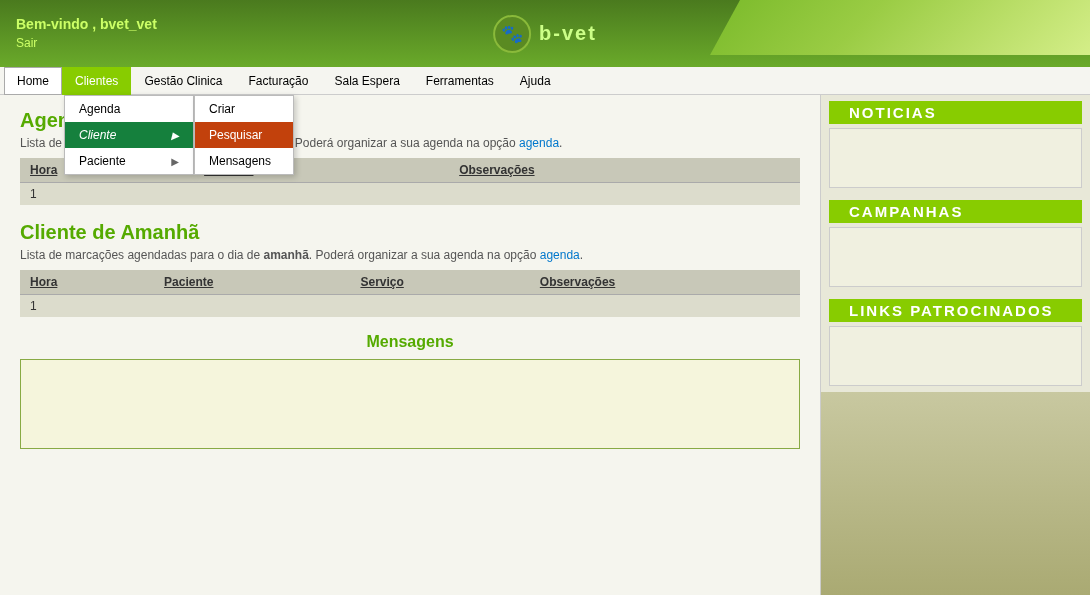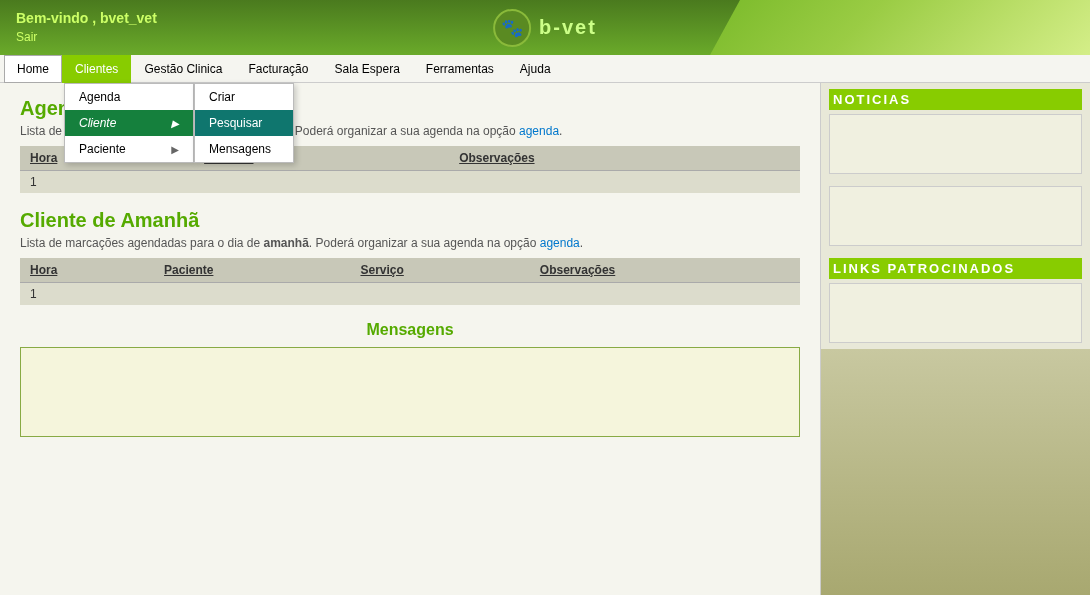--- a/index.html
+++ b/index.html
@@ -1,21 +1,21 @@
 <!DOCTYPE html>
 <html><head>
   <meta charset="utf-8">
   <style>
     * { margin: 0; padding: 0; box-sizing: border-box; }
     body { font-family: Arial, sans-serif; font-size: 13px; background: #f0f0e8; width: 1090px; height: 595px; overflow: hidden; }
 
     
     #header {
       background: linear-gradient(to bottom, #4a7a1e, #6aaa2a);
-      height: 55px;
+      height: 67px;
       display: flex;
       align-items: center;
       padding: 0 16px;
       position: relative;
     }
     #header-left {
       color: #ccff66;
       font-size: 13px;
       line-height: 1.4;
     }
@@ -99,21 +99,21 @@
       border: 1px solid #bbb;
       box-shadow: 2px 2px 6px rgba(0,0,0,0.2);
       z-index: 201;
       min-width: 100px;
     }
     .sub-item {
       padding: 6px 14px;
       cursor: pointer;
       font-size: 12px;
     }
-    .sub-item.highlighted { background: #0f766e; color: #fff; }
+    .sub-item.highlighted { background: #c2410c; color: #fff; }
 
     
     #main-container {
       display: flex;
       height: calc(595px - 83px);
     }
 
     
     #content {
       flex: 1;
@@ -189,24 +189,24 @@
       border-left: 1px solid #ccc;
       display: flex;
       flex-direction: column;
     }
     .sidebar-section {
       margin: 6px 8px;
     }
     .sidebar-badge {
       background: #88cc00;
       color: #fff;
-      font-size: 13px;
+      font-size: 15px;
       font-weight: bold;
       letter-spacing: 2px;
-      padding: 3px 4px;
+      padding: 3px 20px;
       text-transform: uppercase;
       margin-bottom: 4px;
       display: block;
     }
     .sidebar-content {
       background: #f0f0e0;
       border: 1px solid #ccc;
       min-height: 60px;
       padding: 6px;
     }
@@ -316,20 +316,21 @@
     <textarea class="messages-box" style=""></textarea>
 
   </div>
 
   <div id="sidebar">
     <div class="sidebar-section">
       <span class="sidebar-badge">Noticias</span>
       <div class="sidebar-content"></div>
     </div>
     <div class="sidebar-section">
+      <span class="sidebar-badge">Campanhas</span>
       <div class="sidebar-content"></div>
     </div>
     <div class="sidebar-section">
       <span class="sidebar-badge">Links Patrocinados</span>
       <div class="sidebar-content"></div>
     </div>
     <div class="sidebar-bottom"></div>
   </div>
 
 </div>

